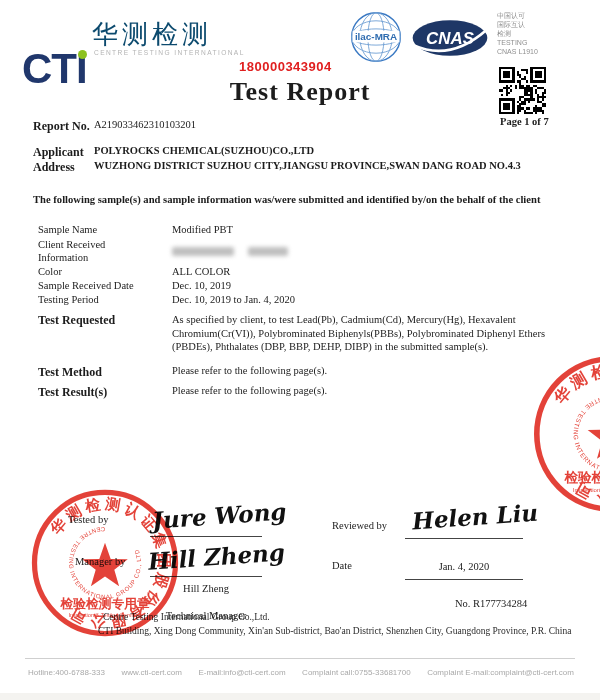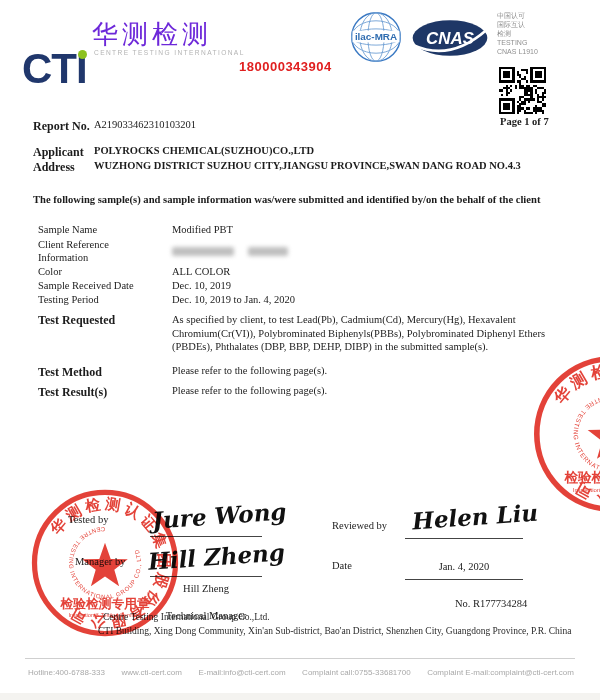--- a/index.html
+++ b/index.html
@@ -4,21 +4,21 @@
 <style>
   html,body{margin:0;padding:0;background:#fff;}
   .page{position:relative;width:600px;height:700px;background:#ffffff;overflow:hidden;
         font-family:"Liberation Serif",serif;color:#1c1c1c;}
   .abs{position:absolute;}
 
   
   .cti-word{font-family:"Liberation Sans",sans-serif;font-weight:bold;font-size:42px;
             color:#20376c;letter-spacing:-1px;line-height:40px;}
   .cti-dot{width:9px;height:9px;border-radius:50%;background:#8dc21f;}
-  .cti-cn{font-family:Liberation Mono, monospace;font-size:26px;color:#6d28d9;letter-spacing:4px;}
+  .cti-cn{font-family:Liberation Mono, monospace;font-size:26px;color:#0c4a6e;letter-spacing:4px;}
   .cti-sub{font-family:"Liberation Sans",sans-serif;font-size:6.6px;color:#b3b3b3;letter-spacing:1.4px;}
   .cma-num{font-family:"Liberation Sans",sans-serif;font-weight:bold;font-size:13px;color:#e01f1f;letter-spacing:.5px;}
   .accr{font-family:"Liberation Sans",sans-serif;font-size:7px;color:#8f8f8f;line-height:9px;}
   .page-label{font-size:10.5px;font-weight:600;}
 
   .title{font-size:26px;font-weight:bold;letter-spacing:1px;text-align:center;width:100%;}
 
   
   .lbl{font-weight:bold;font-size:12px;}
   .val{font-size:10.5px;}
@@ -214,36 +214,37 @@
         <rect x="14" y="0" width="7" height="7" fill="#000"></rect>
         <rect x="15" y="1" width="5" height="5" fill="#fff"></rect>
         <rect x="16" y="2" width="3" height="3" fill="#000"></rect>
         <rect x="0" y="14" width="7" height="7" fill="#000"></rect>
         <rect x="1" y="15" width="5" height="5" fill="#fff"></rect>
         <rect x="2" y="16" width="3" height="3" fill="#000"></rect>
       </svg>
   </div>
   <div class="abs page-label" style="left:500px;top:116px;">Page 1 of 7</div>
 
+  <div class="abs title" style="top:77px;left:0;">Test Report</div>
 
   <div class="abs lbl" style="left:33px;top:119px;">Report No.</div>
   <div class="abs val" style="left:94px;top:119px;">A219033462310103201</div>
 
   <div class="abs lbl" style="left:33px;top:145px;">Applicant</div>
   <div class="abs val-b" style="left:94px;top:145px;">POLYROCKS CHEMICAL(SUZHOU)CO.,LTD</div>
 
   <div class="abs lbl" style="left:33px;top:160px;">Address</div>
   <div class="abs val-b" style="left:94px;top:160px;">WUZHONG DISTRICT SUZHOU CITY,JIANGSU PROVINCE,SWAN DANG ROAD NO.4.3</div>
 
   <div class="abs intro" style="left:33px;top:193px;">The following sample(s) and sample information was/were submitted and identified by/on the behalf of the client</div>
 
   <div class="abs val" style="left:38px;top:224px;">Sample Name</div>
   <div class="abs val" style="left:172px;top:224px;">Modified PBT</div>
 
-  <div class="abs val wrap-lbl" style="left:38px;top:238px;">Client Reference Information</div>
+  <div class="abs val wrap-lbl" style="left:38px;top:238px;">Client Received Information</div>
   <div class="abs" style="left:172px;top:241px;">
     <span class="redact" style="width:62px;"></span>
     <span class="redact" style="width:40px;margin-left:10px;"></span>
   </div>
 
   <div class="abs val" style="left:38px;top:266px;">Color</div>
   <div class="abs val" style="left:172px;top:266px;">ALL COLOR</div>
 
   <div class="abs val" style="left:38px;top:280px;">Sample Received Date</div>
   <div class="abs val" style="left:172px;top:280px;">Dec. 10, 2019</div>

